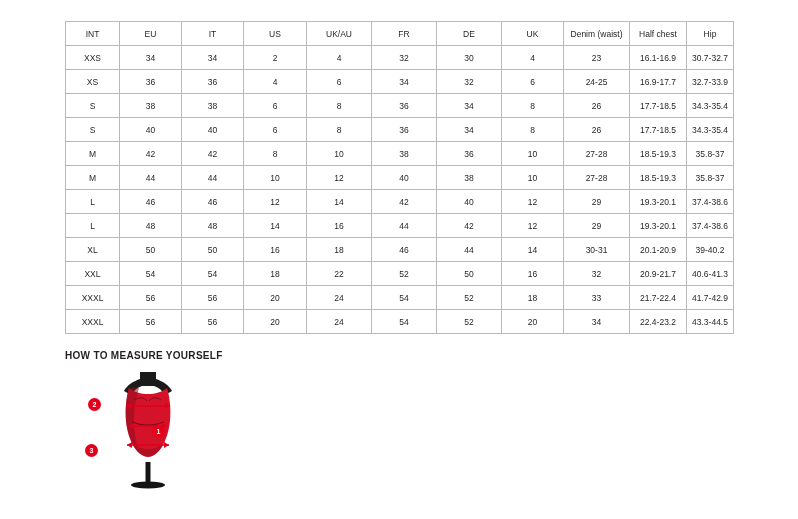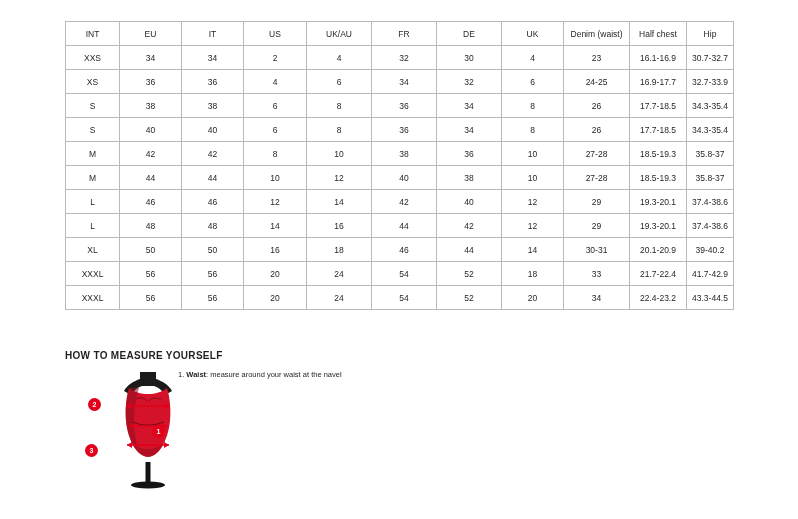--- a/index.html
+++ b/index.html
@@ -258,20 +258,33 @@
           <td>16</td>
           <td>18</td>
           <td>46</td>
           <td>44</td>
           <td>14</td>
           <td>30-31</td>
           <td>20.1-20.9</td>
           <td>39-40.2</td>
         </tr>
         <tr>
+          <td>XXL</td>
+          <td>54</td>
+          <td>54</td>
+          <td>18</td>
+          <td>22</td>
+          <td>52</td>
+          <td>50</td>
+          <td>16</td>
+          <td>32</td>
+          <td>20.9-21.7</td>
+          <td>40.6-41.3</td>
+        </tr>
+        <tr>
           <td>XXXL</td>
           <td>56</td>
           <td>56</td>
           <td>20</td>
           <td>24</td>
           <td>54</td>
           <td>52</td>
           <td>18</td>
           <td>33</td>
           <td>21.7-22.4</td>
@@ -329,16 +342,15 @@
 
       <path d="M79 60 h-3" stroke="#e2001a" stroke-width="1" fill="none"></path>
     </svg>
   </div>
 
   <div class="bullet bullet-1">1</div>
   <div class="bullet bullet-2">2</div>
   <div class="bullet bullet-3">3</div>
 
   <div class="instructions">
-    <p><span>1. </span><b>Waist</b><span>: measure around your waist at the navel</span></p>
   </div>
 
 </div>
 
 </body></html>

